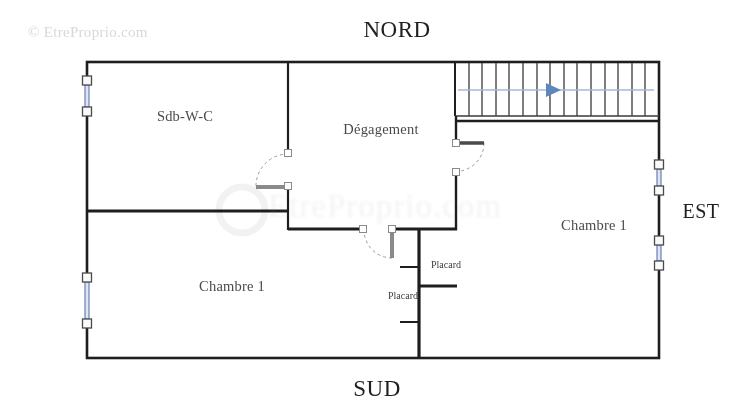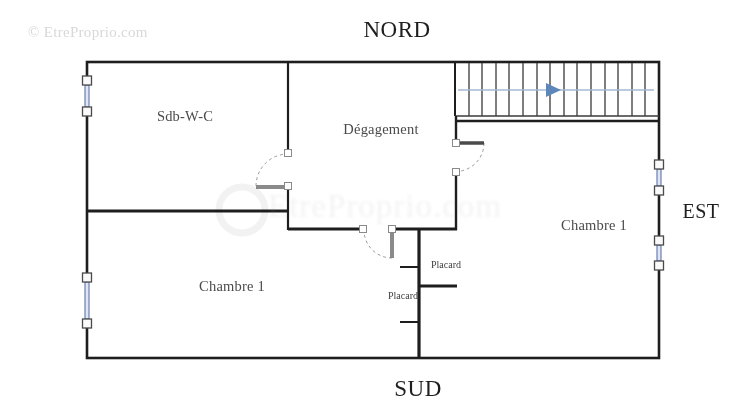--- a/index.html
+++ b/index.html
@@ -107,21 +107,21 @@
       <rect x="654.5" y="261" width="9" height="9" class="winbox"></rect>
     </g>
 
     <circle cx="242" cy="210" r="23" fill="none" stroke="rgba(0,0,0,0.05)" stroke-width="7"></circle>
   </svg>
 
   <div class="wm-tl">© EtreProprio.com</div>
   <div class="wm-center">EtreProprio.com</div>
 
   <div class="lbl compass-lbl compass-ns" style="left:397px;top:30px;">NORD</div>
-  <div class="lbl compass-lbl compass-ns" style="left:377px;top:389px;margin-left:41px;">SUD</div>
+  <div class="lbl compass-lbl compass-ns" style="left:377px;top:389px;">SUD</div>
   <div class="lbl compass-lbl compass-ew" style="left:701px;top:211px;">EST</div>
 
   <div class="lbl room-lbl" style="left:185px;top:116px;">Sdb-W-C</div>
   <div class="lbl room-lbl" style="left:381px;top:129px;">Dégagement</div>
   <div class="lbl room-lbl" style="left:555px;top:225px;margin-left:39px;">Chambre 1</div>
   <div class="lbl room-lbl" style="left:232px;top:286px;">Chambre 1</div>
 
   <div class="lbl closet-lbl" style="left:446px;top:264px;">Placard</div>
   <div class="lbl closet-lbl" style="left:403px;top:295px;">Placard</div>
 

